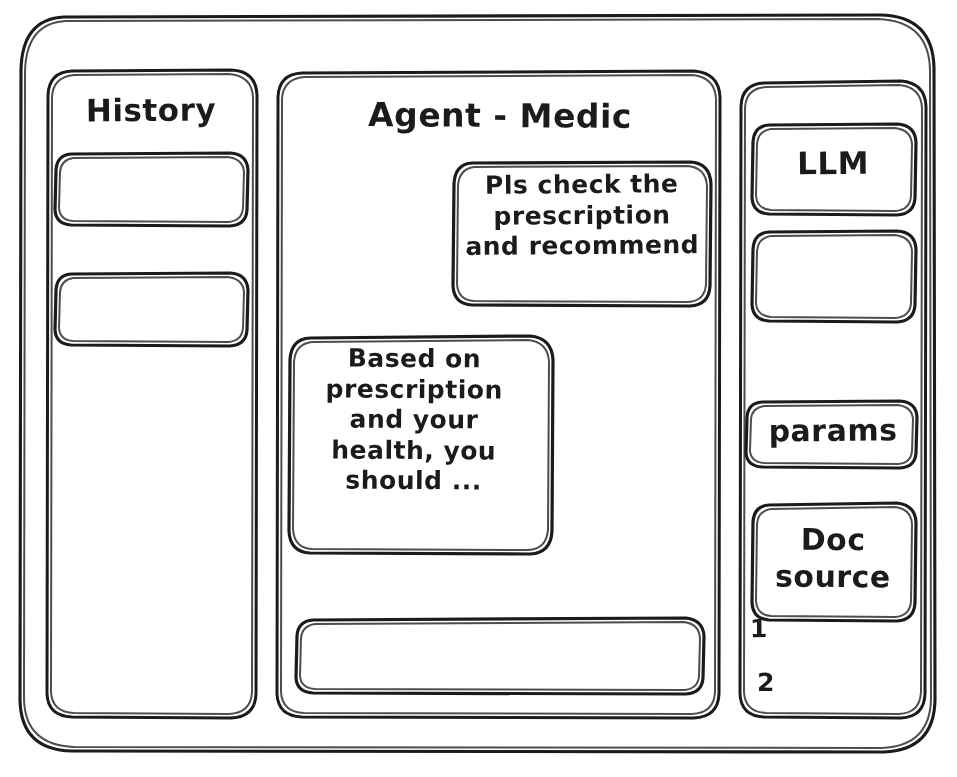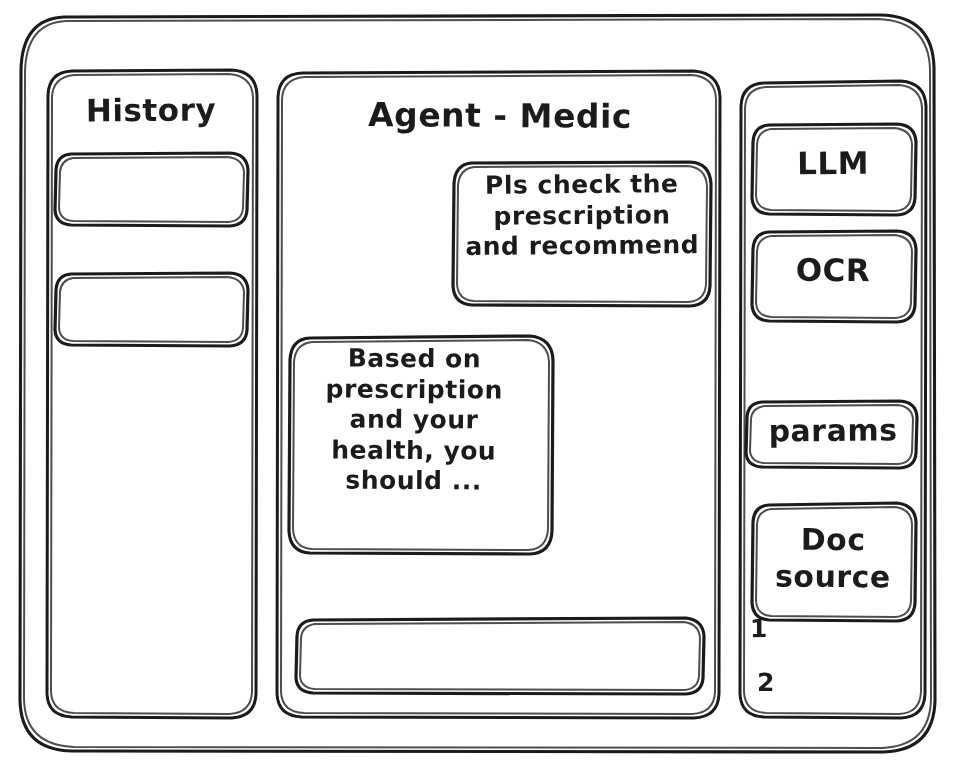--- a/index.html
+++ b/index.html
@@ -162,21 +162,20 @@
 prescription
 and your
 health, you
 should ...</div>
 
   <div class="hit" style="left:296px; top:618px; width:409px; height:77px;" title=""></div>
 
   <div class="tx t-llm hand">LLM</div>
   <div class="hit" style="left:752px; top:124px; width:165px; height:92px;"></div>
 
-  <div class="tx t-ocr hand2">OCR</div>
   <div class="hit" style="left:752px; top:231px; width:165px; height:92px;"></div>
 
   <div class="tx t-params hand">params</div>
   <div class="hit" style="left:746px; top:401px; width:172px; height:68px;"></div>
 
   <div class="tx t-doc hand2">Doc
 source</div>
   <div class="hit" style="left:752px; top:503px; width:165px; height:118px;"></div>
 
   <div class="tx t-n1 hand">1</div>

